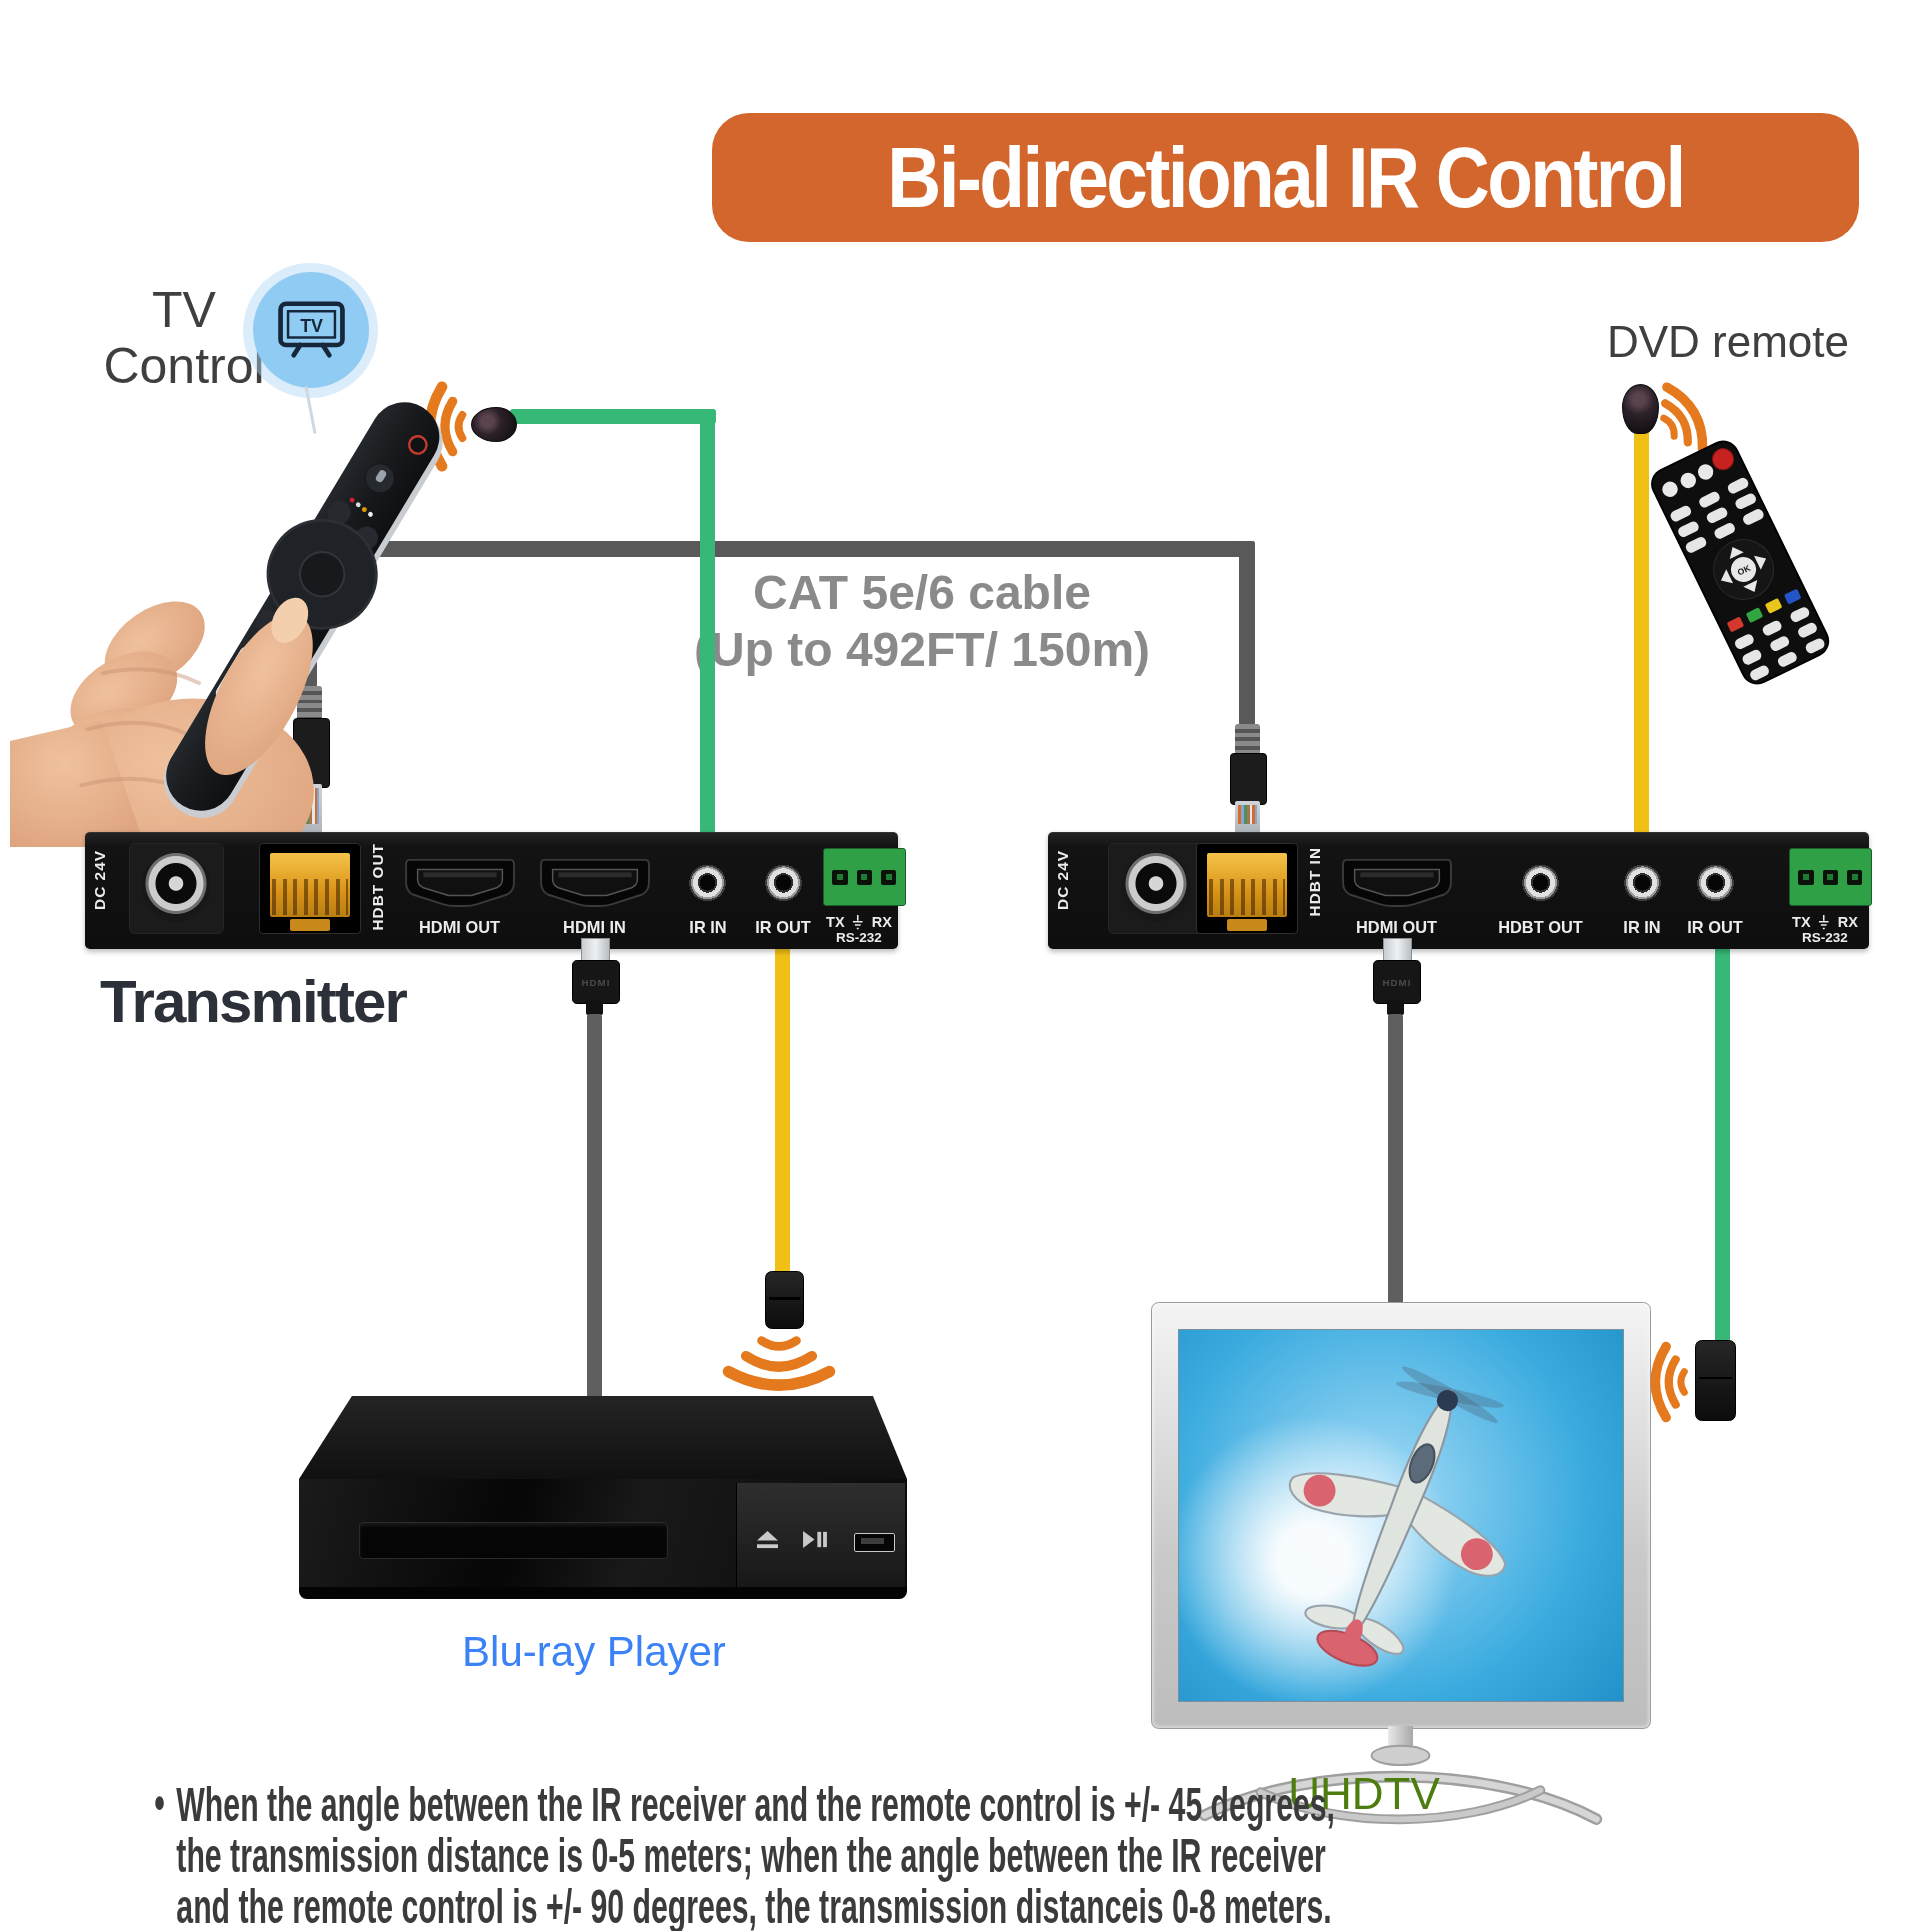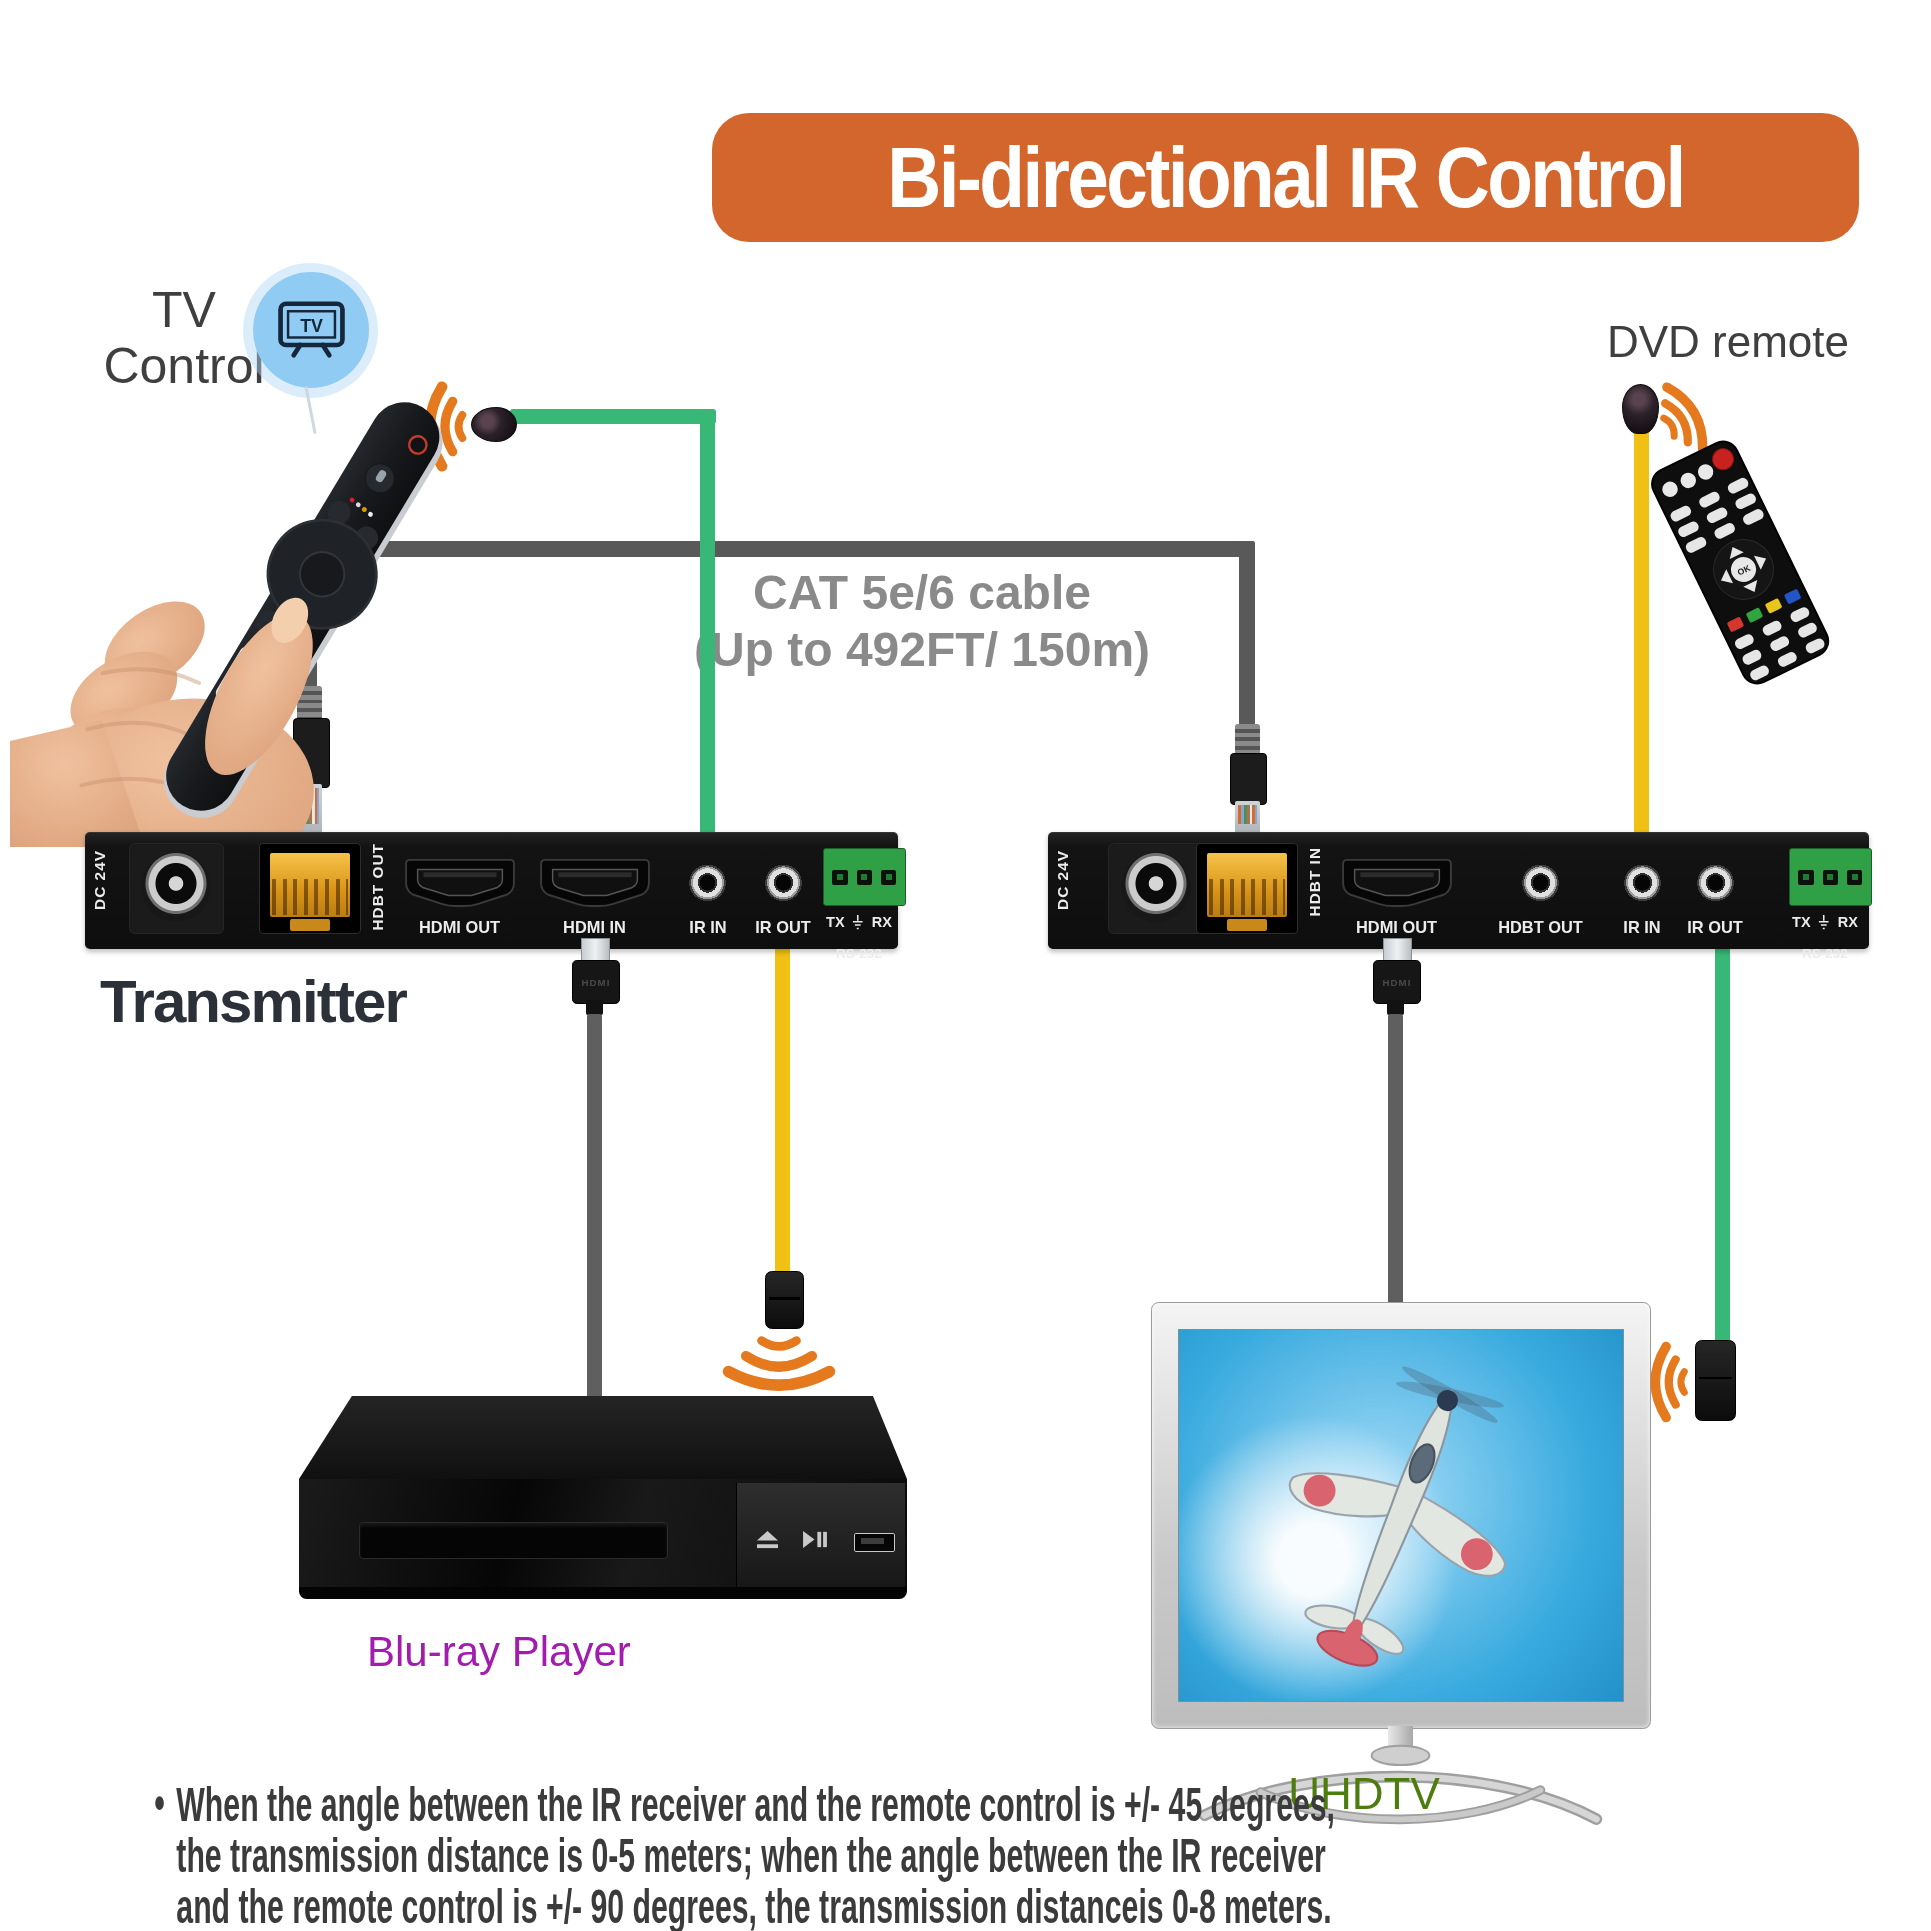--- a/index.html
+++ b/index.html
@@ -51,21 +51,21 @@
   .rj45 .amber i{position:absolute;left:1.9px;right:1.9px;top:40%;bottom:1.9px;display:block;
         background:repeating-linear-gradient(90deg,rgba(60,30,0,.55) 0 3.9px,rgba(0,0,0,0) 3.9px 10.6px);}
   .rj45 .notch{position:absolute;left:50%;bottom:1.9px;width:40%;height:11.6px;margin-left:-20%;
         background:#c8881a;border-radius:1.9px;}
   .phoenix{position:absolute;background:var(--phoenix-green,#2FA046);border-radius:2.9px;
            border:1.9px solid #1c5e2a;display:flex;align-items:center;justify-content:space-around;padding:0 3.9px;}
   .phoenix b{display:block;width:15.4px;height:15.4px;background:#0a120a;border-radius:1.9px;position:relative;}
   .phoenix b::after{content:"";position:absolute;left:4.8px;top:4.8px;width:5.8px;height:5.8px;background:#1f7a33;}
   .rslabels{position:absolute;text-align:center;color:#ececec;font-weight:bold;}
   .rslabels .row{font-size:14.5px;display:flex;align-items:center;justify-content:center;gap:6.8px;}
-  .rslabels .rs{font-size:13.5px;margin-top:16px;}
+  .rslabels .rs{font-size:13.5px;margin-top:0px;}
 
   
   .htip{position:absolute;background:linear-gradient(90deg,#c9cdd1,#eef1f3 50%,#b9bec3);border:1px solid #8b9095;}
   .hbody{position:absolute;background:#161616;border-radius:4.8px;border:1px solid #000;
          display:flex;align-items:center;justify-content:center;}
   .hbody span{font-size:9.7px;color:#4a4a4a;font-weight:bold;letter-spacing:1px;}
   .hneck{position:absolute;background:#121212;border-radius:1.9px;}
 
   
   .irbulb-h{position:absolute;background:radial-gradient(circle at 35% 40%, #5a434e 0 5.8px, #2c2129 40%, #120d11 90%);
@@ -378,21 +378,21 @@
   </svg>
   <svg class="abs" style="left:801px;top:1529px;" width="27" height="21" viewBox="0 0 28 22">
     <polygon points="2,2 14,11 2,20" fill="#c9c9c9"></polygon>
       <rect x="17" y="3" width="4" height="16" fill="#c9c9c9"></rect>
       <rect x="23" y="3" width="4" height="16" fill="#c9c9c9"></rect>
   </svg>
   <div class="abs" style="left:854px;top:1533px;width:39px;height:17.4px;border:1.9px solid #c9c9c9;border-radius:1.9px;background:#060606;">
     <div class="abs" style="left:5.8px;top:3.9px;width:23px;height:5.8px;background:#3d3d3d;"></div>
   </div>
   <div class="abs" style="left:299px;top:1587px;width:608px;height:11.6px;background:#040404;border-radius:0 0 7.7px 7.7px;"></div>
-  <div class="abs" style="left:367px;top:1628px;width:454px;font-size:42px;color:#a21caf;">Blu-ray Player</div>
+  <div class="abs" style="left:367px;top:1628px;width:454px;text-align:center;font-size:42px;color:#3b82f6;">Blu-ray Player</div>
 
   <div class="abs" style="left:1151px;top:1302px;width:498px;height:425px;border-radius:7.7px;border:1px solid #9b9b9b;background:linear-gradient(180deg,#f4f4f4,#c9c9c9 60%,#bdbdbd);box-shadow:inset 0 0 5.8px rgba(255,255,255,.8);"></div>
   <div class="abs" style="left:1178px;top:1329px;width:444px;height:371px;background:
        radial-gradient(circle at 30% 62%, rgba(255,255,255,.95) 0 35px, rgba(255,255,255,0) 145px),
        radial-gradient(circle at 45% 45%, #a6dcf7 0%, #3aabdf 65%, #2191c9 100%);
        border:1px solid #7e8f99;overflow:hidden;">
     <svg width="444" height="371" viewBox="0 0 400 350">
       <g transform="rotate(22 200 175)">
         <ellipse cx="200" cy="52" rx="52" ry="6" fill="rgba(70,85,105,.30)" transform="rotate(8 200 52)"></ellipse>
         <ellipse cx="200" cy="52" rx="52" ry="6" fill="rgba(70,85,105,.30)" transform="rotate(-10 200 52)"></ellipse>

